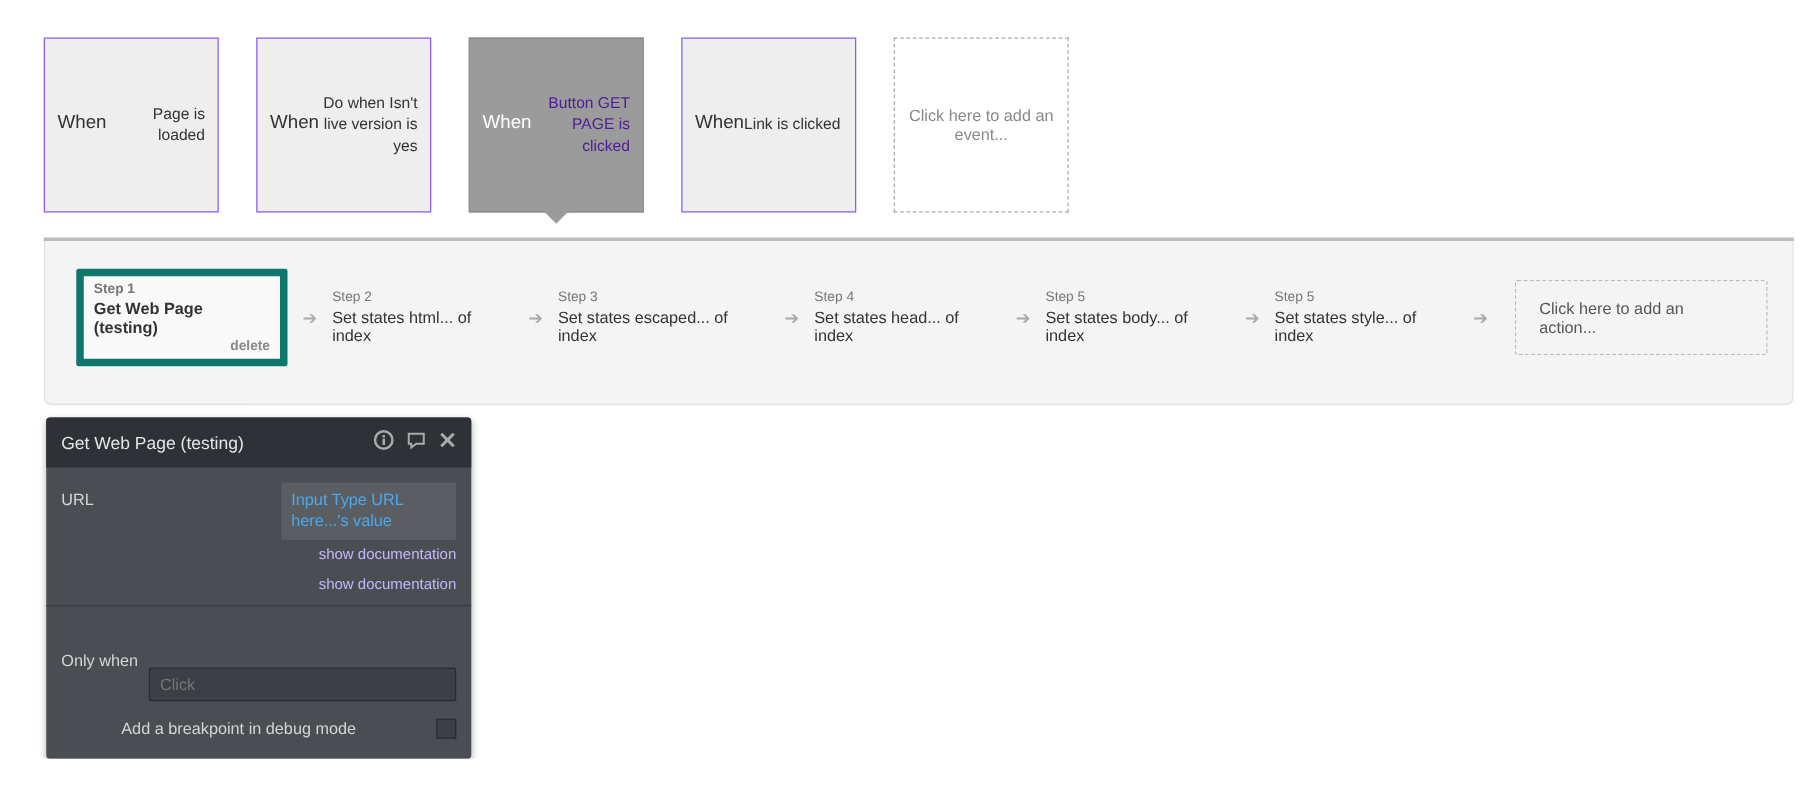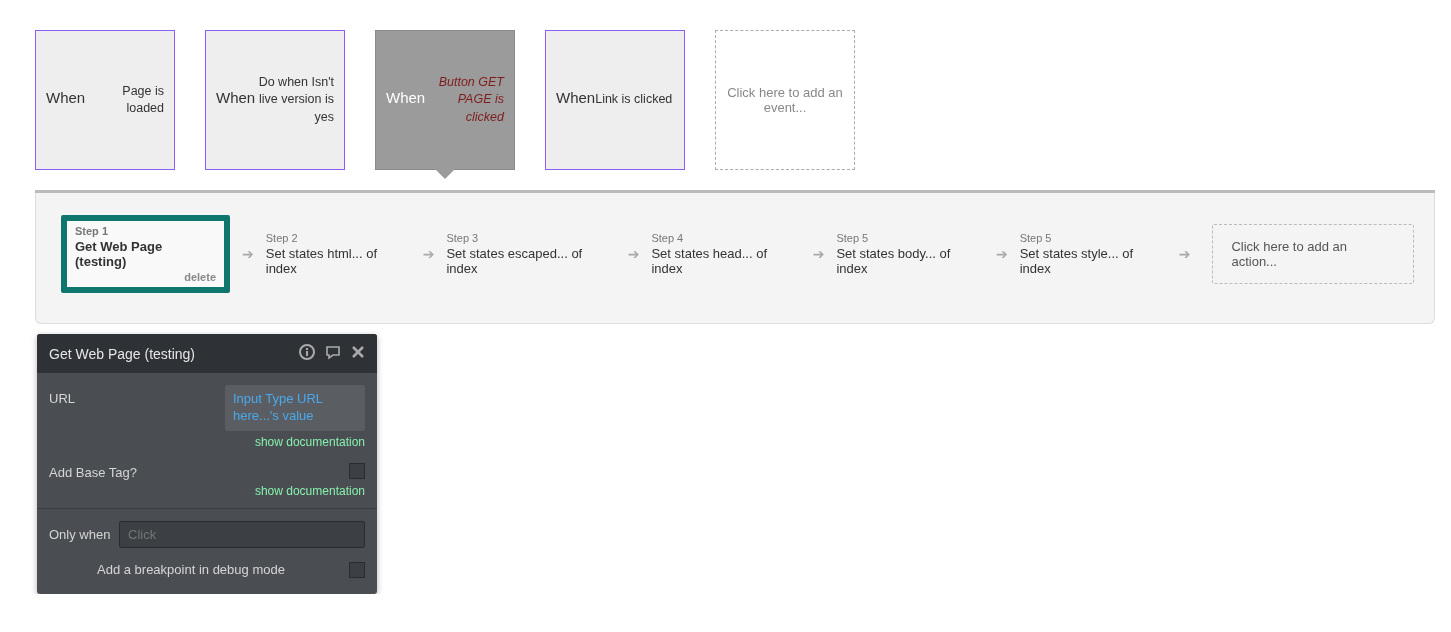--- a/index.html
+++ b/index.html
@@ -54,22 +54,21 @@
   .event-card.selected .event-title {
     color: #ffffff;
   }
   .event-desc {
     font-size: 12.5px;
     line-height: 1.4;
     color: #333;
     text-align: right;
   }
   .event-card.selected .event-desc {
-    color: #7f1d1d;
-    font-style: italic;
+    color: #4c1d95;
   }
   .add-event-card {
     width: 140px;
     height: 140px;
     border: 1px dashed #aaaaaa;
     background: #ffffff;
     display: flex;
     align-items: center;
     text-align: center;
     color: #888888;
@@ -189,21 +188,21 @@
     background: #5a5e63;
     color: #4ca8ea;
     padding: 6px 8px;
     border-radius: 2px;
     font-size: 13px;
     line-height: 1.3;
     cursor: pointer;
   }
   .show-doc {
     text-align: right;
-    color: #86efac;
+    color: #c4b5fd;
     font-size: 12px;
     margin: 4px 0 10px 0;
     cursor: pointer;
   }
   .checkbox-box {
     width: 16px;
     height: 16px;
     background: #3c4044;
     border: 1px solid #2a2d30;
     display: inline-block;
@@ -227,20 +226,21 @@
   }
   .only-when-input {
     flex: 1;
     background: #3c4044;
     border: 1px solid #2a2d30;
     color: #888888;
     padding: 5px 8px;
     font-size: 13px;
     border-radius: 2px;
     cursor: text;
+    margin-top: 37px;
   }
   .breakpoint-row {
     display: flex;
     align-items: center;
     justify-content: space-between;
     padding-bottom: 10px;
     margin-left: 48px;
   }
   .breakpoint-label {
     color: #d5d5d5;
@@ -351,24 +351,20 @@
     </div>
     <div class="panel-body">
       <div class="panel-row">
         <div class="panel-label">URL</div>
         <div class="panel-value">
           <div class="url-input">Input Type URL here...'s value</div>
         </div>
       </div>
       <div class="show-doc">show documentation</div>
 
-      <div class="panel-row">
-        <div class="panel-label" style="width:auto;flex:1;">Add Base Tag?</div>
-        <div class="checkbox-box"></div>
-      </div>
       <div class="show-doc">show documentation</div>
 
       <div class="panel-divider"></div>
 
       <div class="only-when-row">
         <div class="only-when-label">Only when</div>
         <input class="only-when-input" placeholder="Click" style="">
       </div>
 
       <div class="breakpoint-row">

